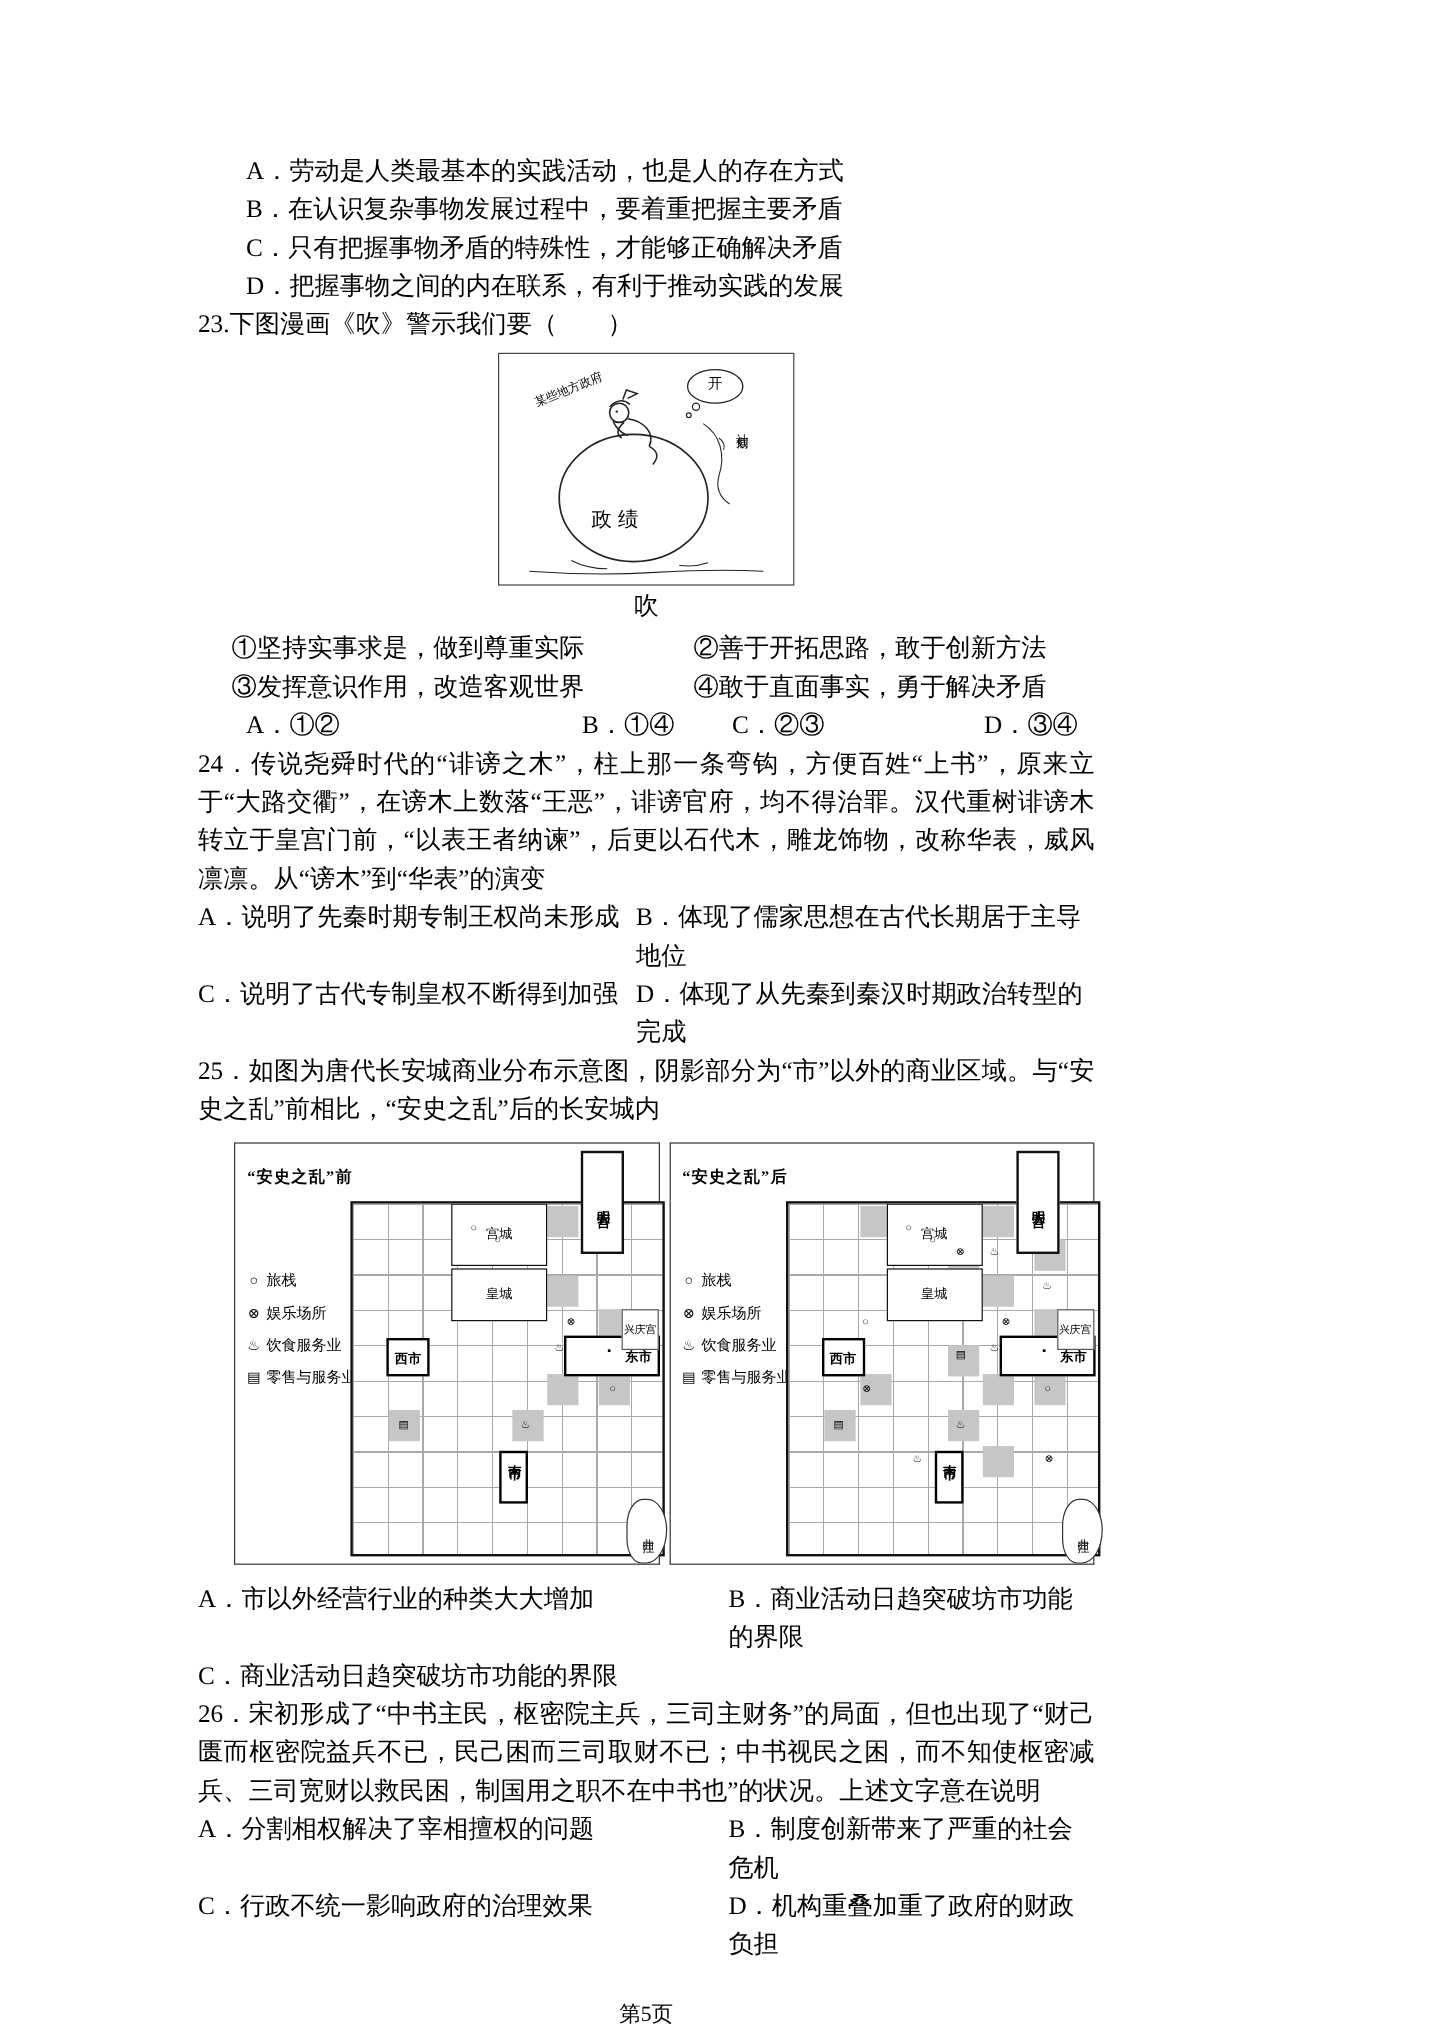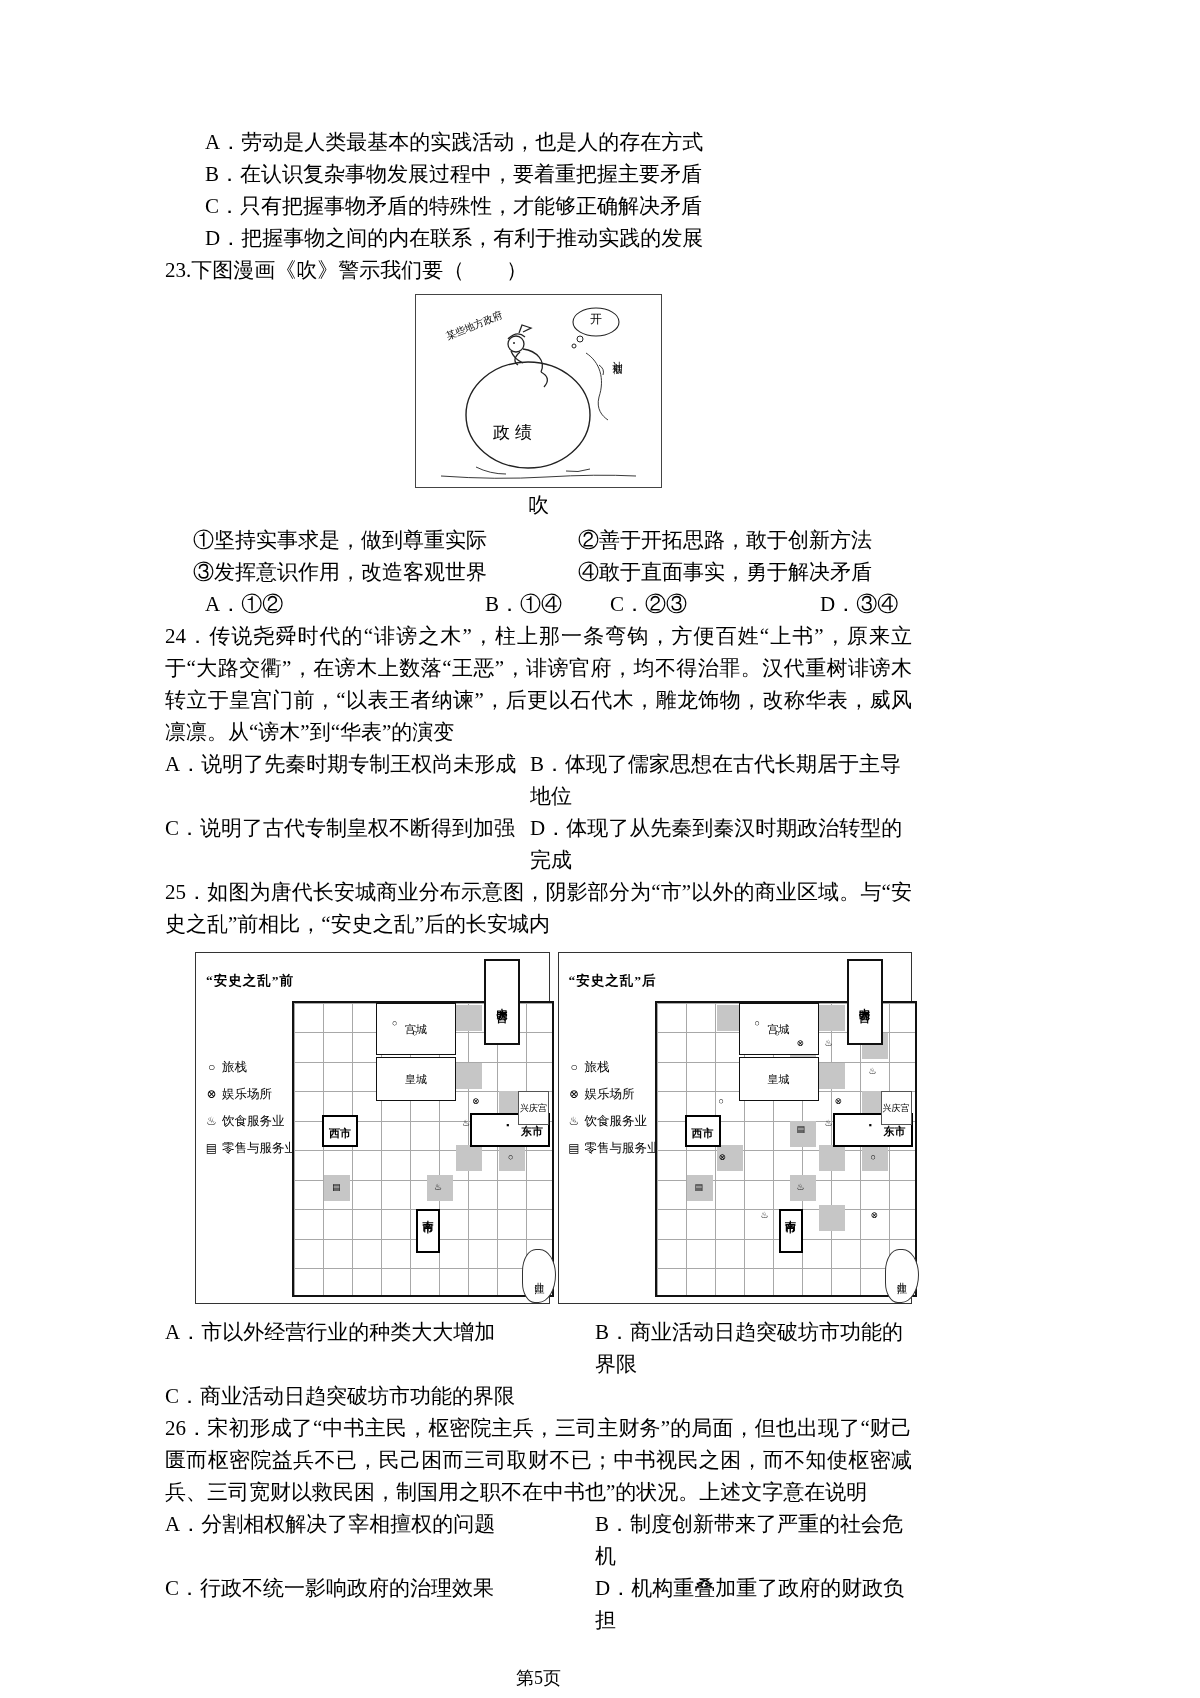--- a/index.html
+++ b/index.html
@@ -15,21 +15,21 @@
     font-size:21px;line-height:32px;
   }
   p{margin:0;}
   .para{text-align:justify;}
   .indent{padding-left:40px;}
   .opt-line{margin:0;}
   
   .row2{display:flex;}
   .row2 .c1{margin-left:28px;width:385px;flex:0 0 385px;font-family:Liberation Serif, serif;}
   .row2o .c1{width:430px;flex:0 0 430px;}
-  .row2o{display:flex;}
+  .row2o{display:flex;gap:12px;}
   .row2n .c1{width:365px;flex:0 0 365px;}
   .row2n{display:flex;}
   
   .abcd{display:flex;padding-left:40px;}
   .abcd .a{width:280px;}
   .abcd .b{width:125px;}
   .abcd .c{width:210px;}
   
   .cartoon-wrap{margin:8px 0 4px 250px;width:247px;text-align:center;}
   .cartoon-box{position:relative;width:245px;height:192px;border:1px solid #444;background:#fff;}

